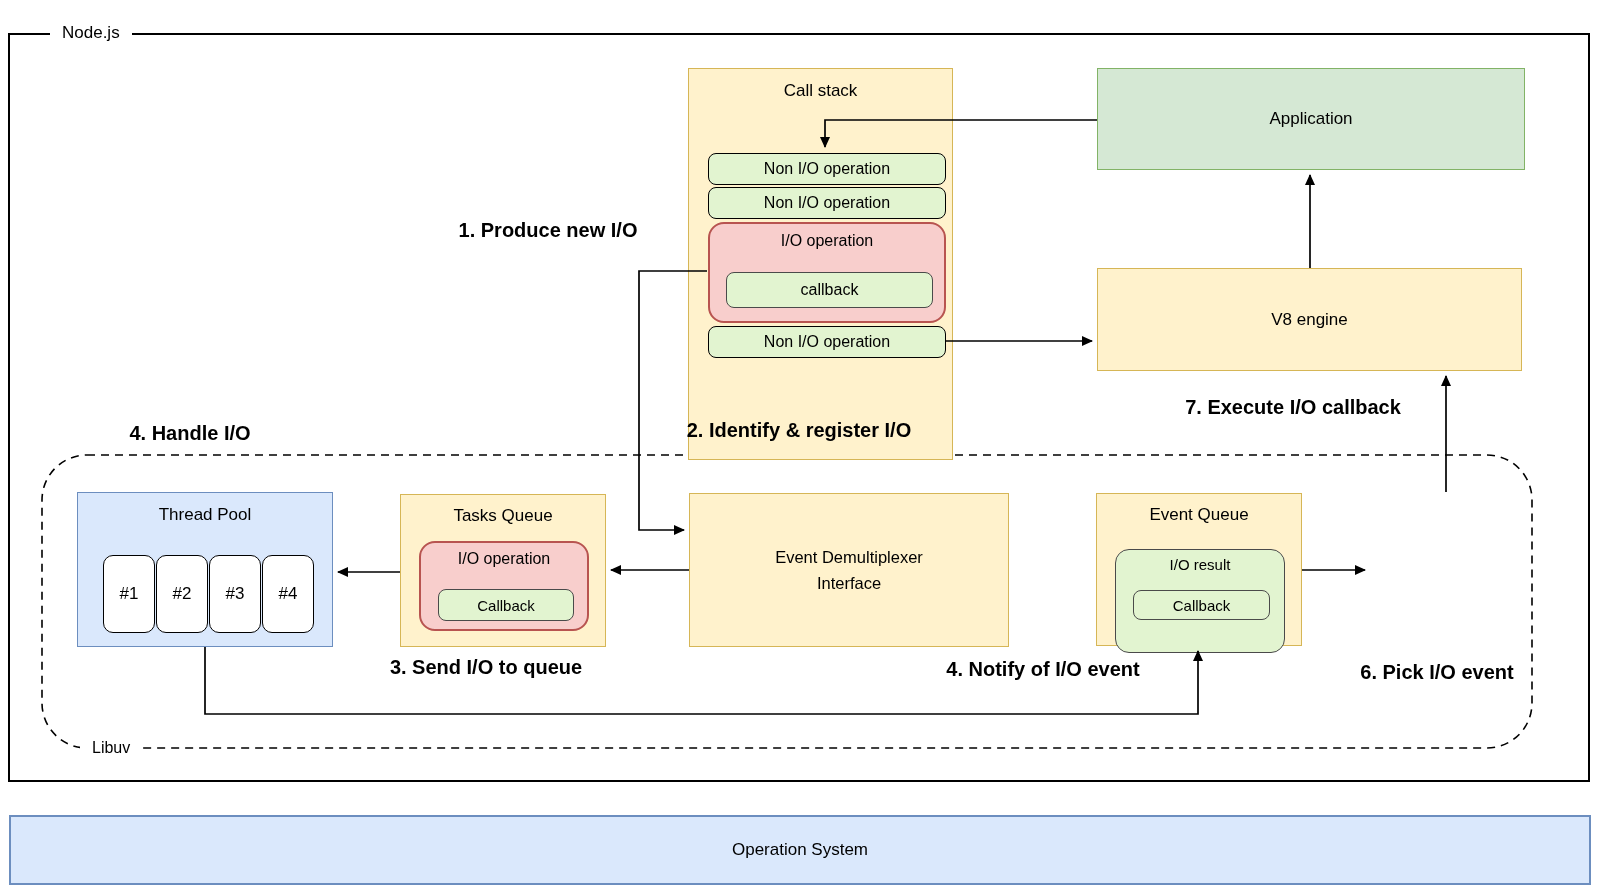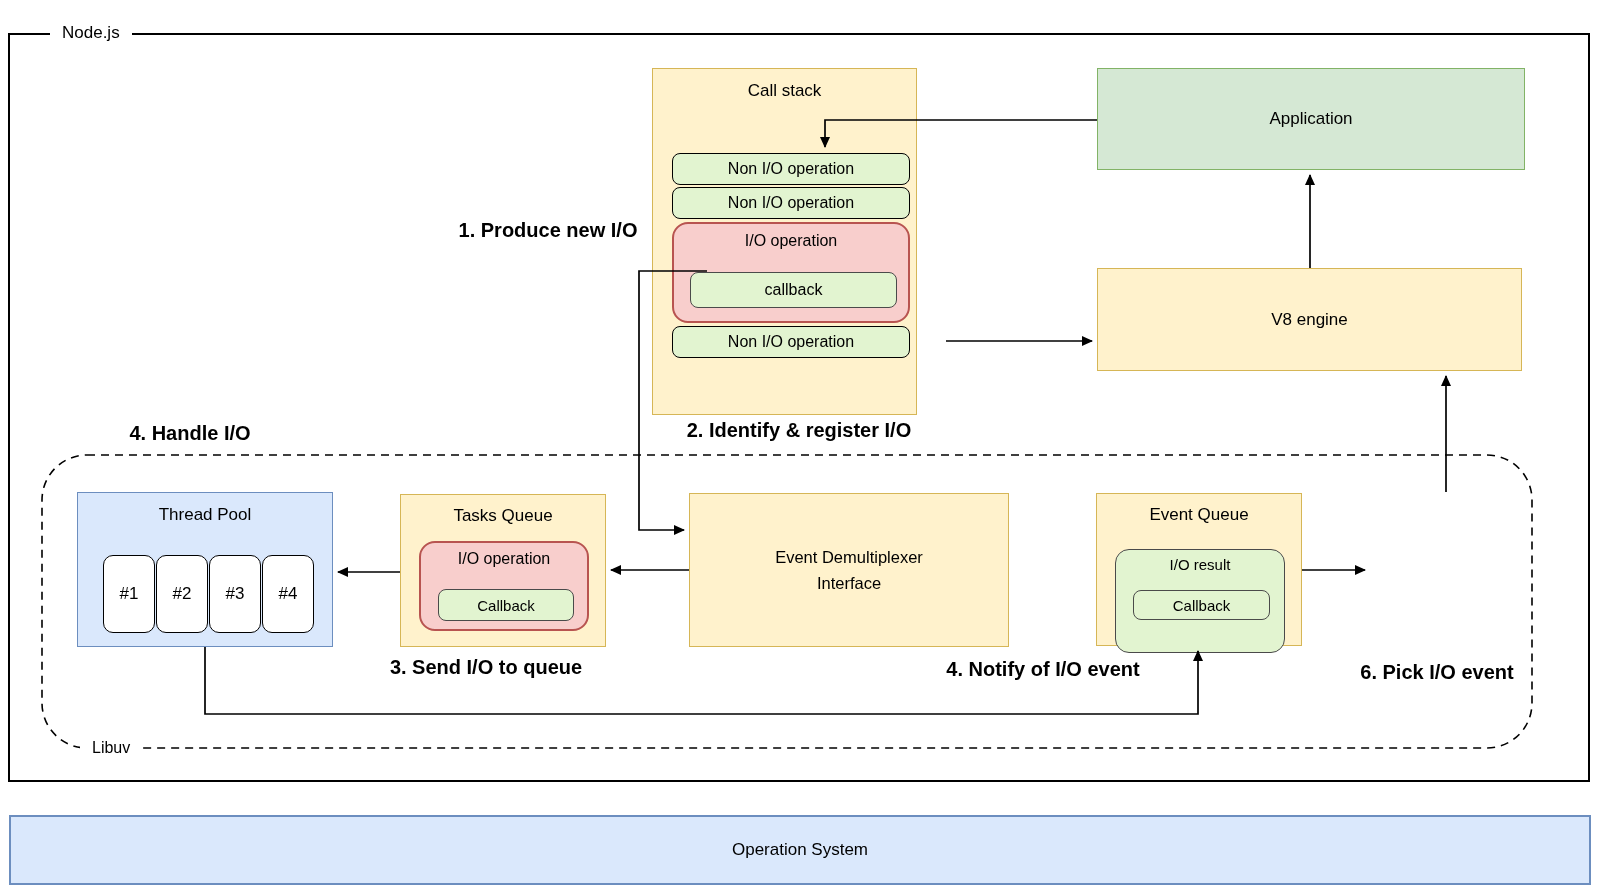--- a/index.html
+++ b/index.html
@@ -44,21 +44,21 @@
 
   <div class="abs nodejs-box"></div>
 
   <svg class="layer" viewBox="0 0 1600 894">
     <rect class="libuv-border" x="42" y="455" width="1490" height="293" rx="45" ry="45"></rect>
   </svg>
 
   <div class="abs frame-label" style="left:50px;top:23px;">Node.js</div>
   <div class="abs frame-label" style="left:80px;top:738px;font-size:16px;">Libuv</div>
 
-  <div class="abs yellow-box" style="left:652px;top:68px;width:265px;height:347px;">
+  <div class="abs yellow-box" style="left:688px;top:68px;width:265px;height:392px;">
     <div class="title" style="top:12px;">Call stack</div>
     <div class="abs green-slab box-label" style="left:19px;top:84px;width:238px;height:32px;">Non I/O operation</div>
     <div class="abs green-slab box-label" style="left:19px;top:118px;width:238px;height:32px;">Non I/O operation</div>
     <div class="abs pink-box" style="left:19px;top:153px;width:238px;height:101px;">
       <div class="title" style="top:8px;font-size:16px;">I/O operation</div>
       <div class="abs inner-green box-label" style="left:16px;top:48px;width:207px;height:36px;border-radius:8px;font-size:16px;">callback</div>
     </div>
     <div class="abs green-slab box-label" style="left:19px;top:257px;width:238px;height:32px;">Non I/O operation</div>
   </div>
 
@@ -99,20 +99,21 @@
 
 
   <div class="abs os-box box-label">Operation System</div>
 
   <div class="abs step-label" style="left:433px;top:219px;width:230px;">1. Produce new I/O</div>
   <div class="abs step-label" style="left:664px;top:419px;width:270px;">2. Identify &amp; register I/O</div>
   <div class="abs step-label" style="left:371px;top:656px;width:230px;">3. Send I/O to queue</div>
   <div class="abs step-label" style="left:90px;top:422px;width:200px;">4. Handle I/O</div>
   <div class="abs step-label" style="left:923px;top:658px;width:240px;">4. Notify of I/O event</div>
   <div class="abs step-label" style="left:1327px;top:661px;width:220px;">6. Pick I/O event</div>
+  <div class="abs step-label" style="left:1153px;top:396px;width:280px;">7. Execute I/O callback</div>
 
   <svg class="layer" viewBox="0 0 1600 894">
     <defs>
       <marker id="arrow" markerUnits="userSpaceOnUse" markerWidth="14" markerHeight="12" refX="10" refY="5" orient="auto">
         <path d="M0,0 L11,5 L0,10 Z" fill="#000"></path>
       </marker>
     </defs>
     <path class="connector" marker-end="url(#arrow)" d="M1097,120 L825,120 L825,147"></path>
     <path class="connector" marker-end="url(#arrow)" d="M946,341 L1092,341"></path>
     <path class="connector" marker-end="url(#arrow)" d="M1310,268 L1310,175"></path>

